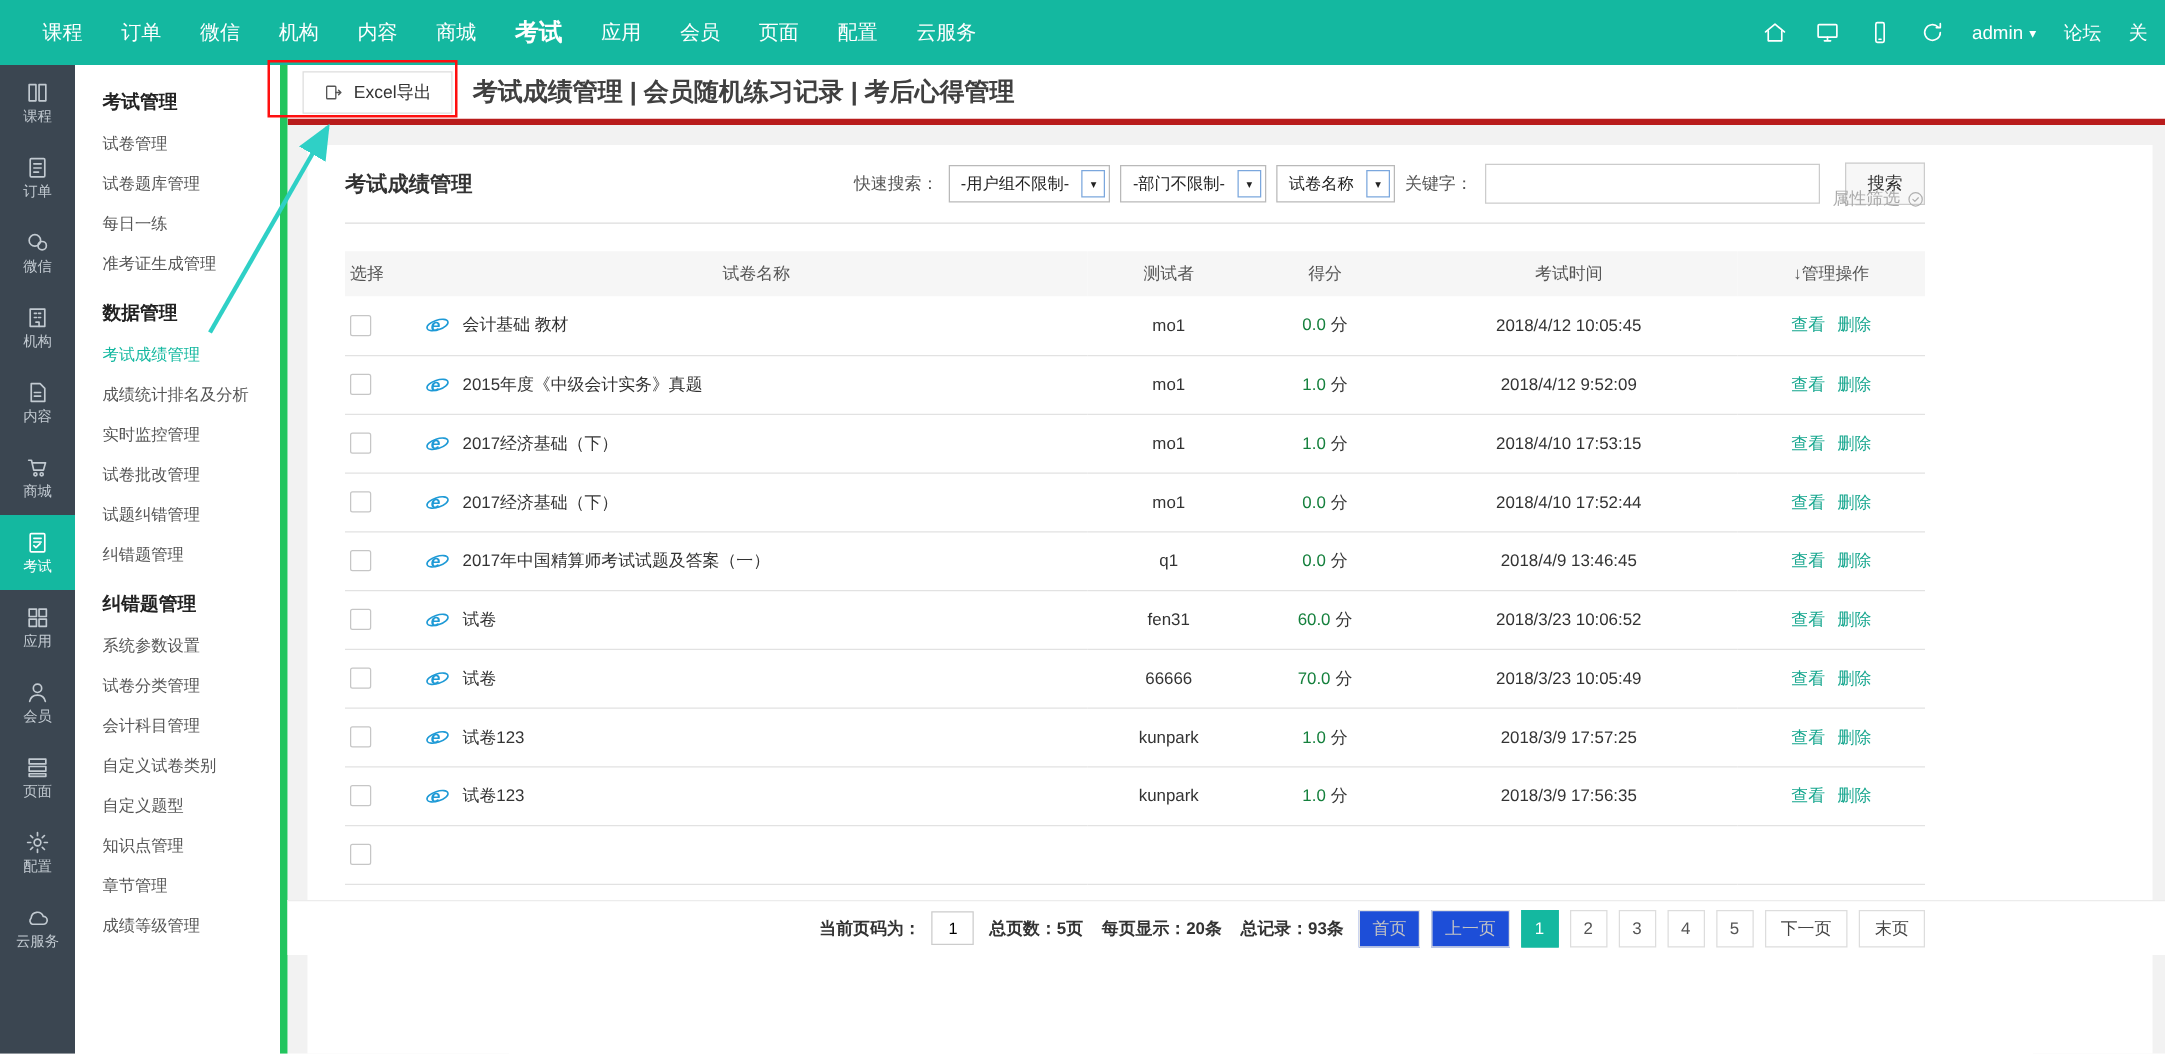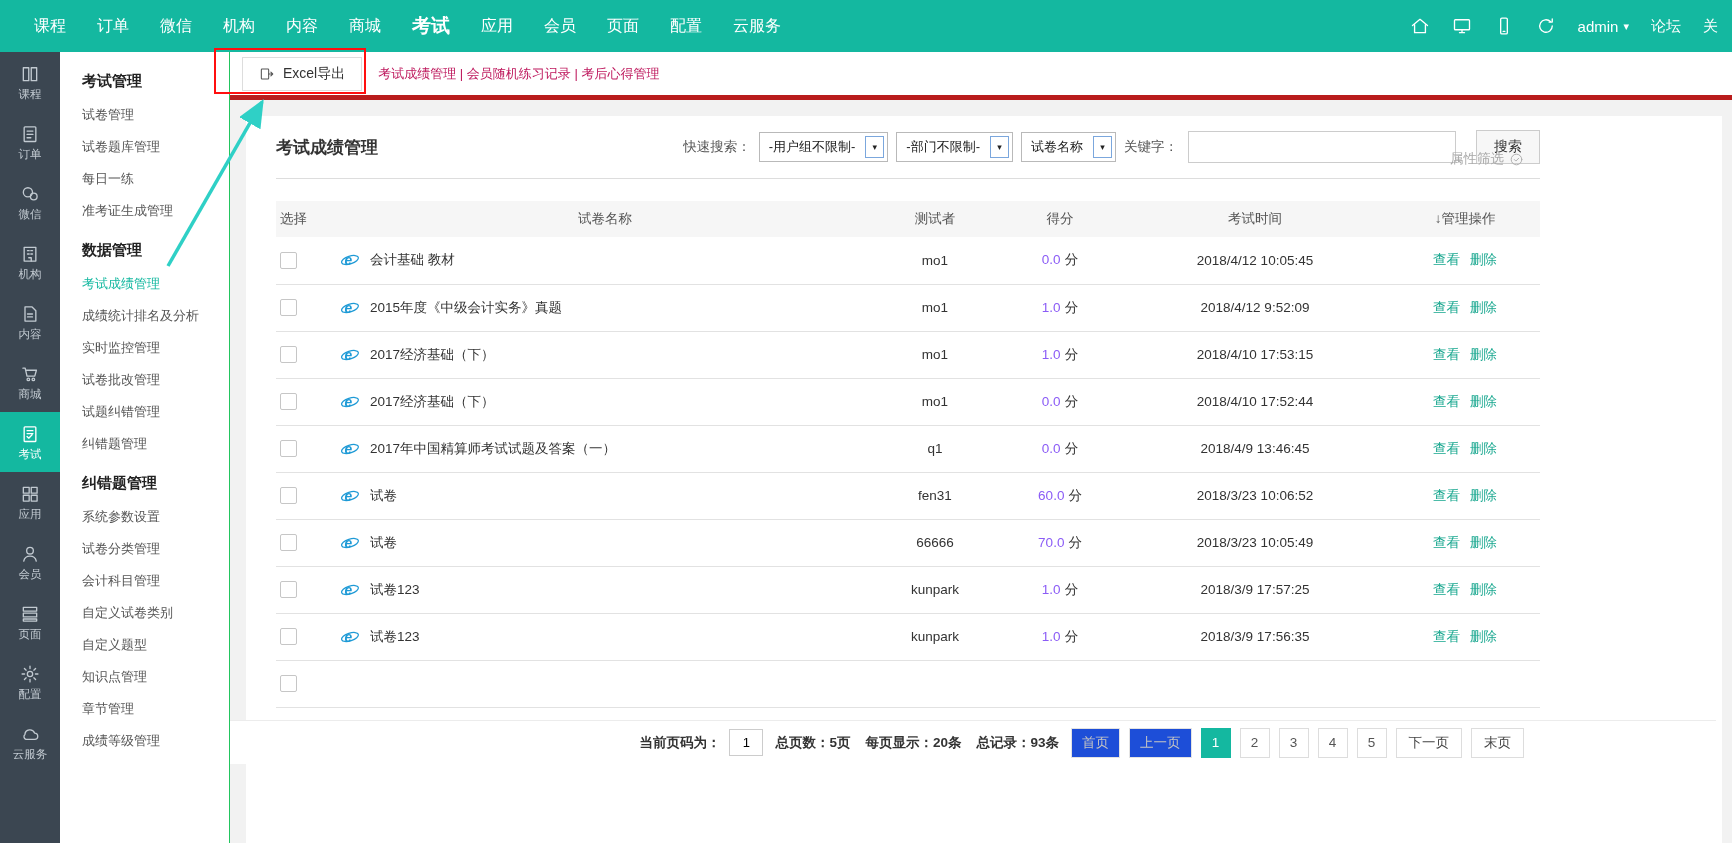--- a/index.html
+++ b/index.html
@@ -20,65 +20,65 @@
 .caret{font-size:11px}
 
 
 .iconbar{position:absolute;top:52px;left:0;width:60px;height:791px;background:#3b4651;z-index:5}
 .side-item{height:60px;display:flex;flex-direction:column;align-items:center;justify-content:center;gap:5px;color:#c2cad1;cursor:pointer}
 .side-item.active{background:#14b8a0;color:#fff}
 .side-lbl{font-size:11.5px;line-height:1;white-space:nowrap}
 .icn svg{width:20px;height:20px;fill:none;stroke:currentColor;stroke-width:1.6;stroke-linecap:round;stroke-linejoin:round}
 
 
-.menubar{position:absolute;top:52px;left:60px;width:170px;height:791px;background:#fff;border-right:1px solid #22c55e;padding:12px 8px 0 22px;z-index:4;overflow:hidden}
+.menubar{position:absolute;top:52px;left:60px;width:170px;height:791px;background:#fff;border-right:6px solid #22c55e;padding:12px 8px 0 22px;z-index:4;overflow:hidden}
 .group-title{font-size:15px;font-weight:bold;color:#222;margin:14px 0 8px}
 .menubar .group-title:first-child{margin-top:8px}
 .menu-item{font-size:13px;color:#555;padding:7px 0;cursor:pointer;white-space:nowrap}
 .menu-item.active{color:#14b8a0}
 
 
 .content{position:absolute;top:52px;left:230px;right:0;bottom:0;background:#f2f2f2}
 .toolbar{height:48px;background:#fff;border-bottom:5px solid #b91c1c;display:flex;align-items:center;padding-left:12px}
 .excel-btn{display:flex;align-items:center;gap:8px;height:34px;padding:0 16px;border:1px solid #ddd;background:#fff;font-size:14px;color:#333;cursor:pointer;margin-right:16px;font-family:inherit}
 .btn-ic svg{width:16px;height:16px;fill:none;stroke:#555;stroke-width:1.6;stroke-linecap:round;stroke-linejoin:round}
-.crumbs{font-size:13px;font-weight:normal;color:#be185d;cursor:pointer}
+.crumbs{font-size:20px;font-weight:bold;color:#404040;cursor:pointer}
 
 .panel{position:absolute;top:64px;left:16px;right:10px;bottom:0;background:#fff;padding:0 182px 0 30px;overflow:hidden}
 .panel-head{height:62px;display:flex;align-items:center}
 .page-title{font-size:17px;font-weight:bold;color:#333;white-space:nowrap}
 .search-zone{margin-left:auto;display:flex;align-items:center;gap:8px;font-size:13.5px;color:#555;white-space:nowrap}
 [data-name="search-selects"]{display:flex;gap:8px}
 .sel{height:30px;border:1px solid #b9b9b9;background:#fff;display:flex;align-items:center;padding:0 3px 0 9px;gap:10px;cursor:pointer}
 .sel-txt{font-size:13px;color:#222}
 .sel-arr{width:19px;height:22px;border:1px solid #7ba7dd;display:flex;align-items:center;justify-content:center;font-size:9px;color:#222;background:#fff}
 .kw-input{width:268px;height:32px;border:1px solid #ccc;padding:0 8px;font-size:13px;margin-left:2px;font-family:inherit}
 .search-btn{height:34px;padding:0 17px;border:1px solid #ccc;background:#f7f7f7;font-size:14px;color:#333;margin-left:12px;cursor:pointer;font-family:inherit}
 
 .tabs-row{display:flex;align-items:flex-end;border-bottom:1px solid #ddd;position:relative}
 [data-name="tabs"]{display:flex}
 .tab{padding:9px 21px;font-size:14.5px;color:#333;border:1px solid #e3e3e3;background:#fbfbfb;margin:0 5px -1px 0;cursor:pointer;white-space:nowrap}
 .tab.active{background:#fff;border-bottom-color:#fff}
-.filter{position:absolute;right:16px;bottom:10px;display:flex;align-items:center;gap:5px;color:#a8a8a8;font-size:13.5px;cursor:pointer}
+.filter{position:absolute;right:0;bottom:10px;display:flex;align-items:center;gap:5px;color:#a8a8a8;font-size:13.5px;cursor:pointer}
 .filter-ic svg{width:15px;height:15px;fill:none;stroke:#b0b0b0;stroke-width:1.6;stroke-linecap:round;stroke-linejoin:round}
 
 .rtable{width:100%;border-collapse:collapse;margin-top:22px;table-layout:fixed}
 .rtable th{background:#f6f6f6;height:36px;font-weight:normal;font-size:13.5px;color:#555;text-align:center}
 .rtable th.h-sel{text-align:left;padding-left:4px}
 .rtable td{height:47px;border-bottom:1px solid #e2e2e2;font-size:13.5px;color:#333;text-align:center;overflow:hidden;white-space:nowrap}
 .c-sel{text-align:left!important;padding-left:4px}
 .c-name{text-align:left!important}
 .name-wrap{display:flex;align-items:center;gap:10px}
 .ie svg{width:20px;height:20px}
-.score-num{color:#8b5cf6}
+.score-num{color:#15803d}
 .score-unit{color:#333;margin-left:4px}
 .act-link{color:#18a78f;text-decoration:none;margin:0 5px}
 .cb{appearance:none;-webkit-appearance:none;width:17px;height:17px;border:1px solid #c6c6c6;border-radius:2px;background:#fff;cursor:pointer;vertical-align:middle}
 
-.pagebar{position:absolute;left:0;right:16px;top:668px;height:44px;background:#fff;border-top:1px solid #ececec;display:flex;align-items:center;justify-content:flex-end;gap:9px;padding-right:192px;font-size:13.5px;color:#333;z-index:6;white-space:nowrap}
+.pagebar{position:absolute;left:0;right:0;top:668px;height:44px;background:#fff;border-top:1px solid #ececec;display:flex;align-items:center;justify-content:flex-end;gap:9px;padding-right:192px;font-size:13.5px;color:#333;z-index:6;white-space:nowrap}
 .pg-label{font-weight:bold}
 .pg-input{width:34px;height:27px;border:1px solid #ccc;text-align:center;font-size:13px;font-family:inherit}
 .pg-stats{font-weight:bold;margin:0 3px}
 .pg-btn{height:30px;min-width:44px;padding:0 10px;border:1px solid #e3e3e3;background:#1d4ed8;color:#c3c3c3;display:flex;align-items:center;justify-content:center;cursor:default}
 [data-name="page-numbers"]{display:flex;gap:9px}
 .pg-num{height:30px;min-width:30px;padding:0 9px;border:1px solid #ddd;background:#fff;color:#555;display:flex;align-items:center;justify-content:center;cursor:pointer}
 .pg-num.active{background:#14b8a0;border-color:#14b8a0;color:#fff}
 .pg-nav{height:30px;padding:0 12px;border:1px solid #ddd;background:#fff;color:#444;display:flex;align-items:center;justify-content:center;cursor:pointer}
 
 

